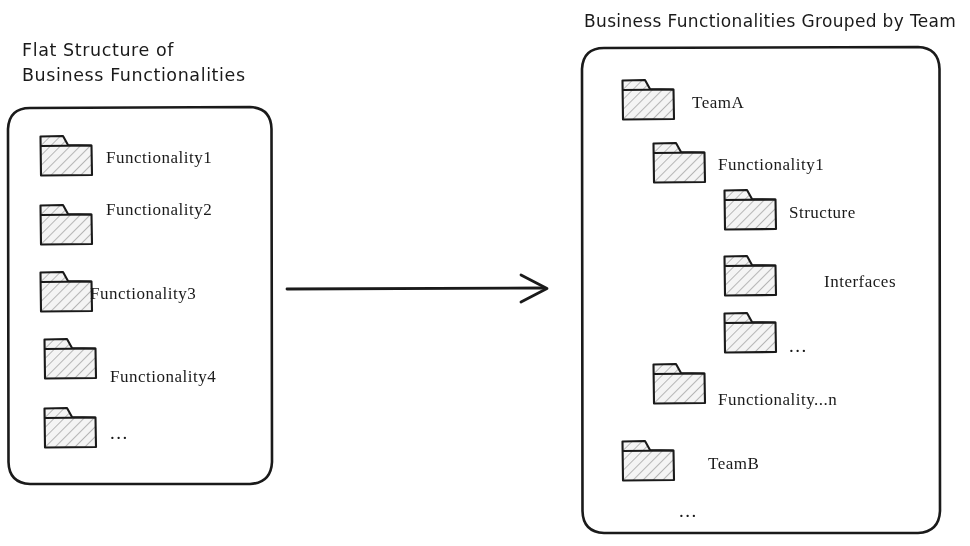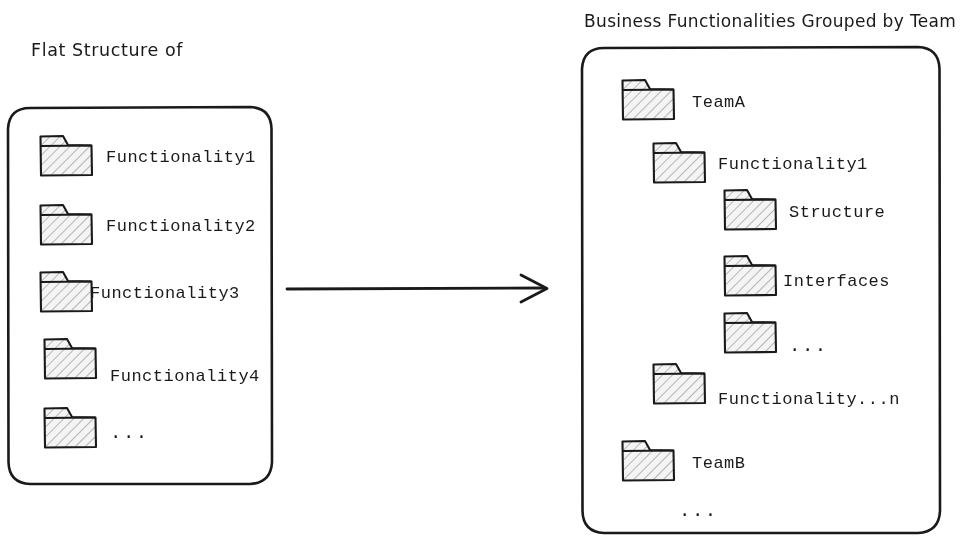--- a/index.html
+++ b/index.html
@@ -33,33 +33,33 @@
     position: absolute;
     font-family: "DejaVu Sans", sans-serif;
     font-size: 17.5px;
     line-height: 25px;
     letter-spacing: 0.6px;
     color: #1a1a1a;
     white-space: pre;
     font-weight: 400;
   }
   #left-caption {
-    left: 31px;
+    left: 22px;
     top: 38px;
   }
   #right-caption {
     left: 556px;
     top: 9px;
     font-size: 17px;
     letter-spacing: 0.35px;
     margin-left: 28px;
   }
   .node-label {
     position: absolute;
-    font-family: Liberation Mono, monospace;
+    font-family: Liberation Serif, serif;
     font-size: 17px;
     letter-spacing: 0.5px;
     color: #1a1a1a;
     white-space: pre;
   }
   .ellipsis-label {
     font-size: 19px;
     letter-spacing: 1.5px;
   }
 </style>
@@ -146,33 +146,33 @@
           <path d="M 1 10 L 51 9.5" fill="none" stroke="#1a1a1a" stroke-width="2.1" stroke-linecap="round"></path>
         </g>
         <g transform="translate(622,441)">
           <path d="M 0.5 0.5 L 23 0 L 28 9 L 51.5 9.5 L 52 39 L 1 39.5 Z" fill="url(#hatch)" stroke="none"></path>
           <path d="M 0.5 0.5 L 23 0 L 28 9 L 51.5 9.5 L 52 39 L 1 39.5 Z" fill="none" stroke="#1a1a1a" stroke-width="2.1" stroke-linejoin="round" stroke-linecap="round"></path>
           <path d="M 1 10 L 51 9.5" fill="none" stroke="#1a1a1a" stroke-width="2.1" stroke-linecap="round"></path>
         </g>
       </g>
   </svg>
 
-  <div class="caption" id="left-caption"><span>Flat Structure of</span><br></div>
+  <div class="caption" id="left-caption"><span>Flat Structure of</span><br><span>Business Functionalities</span></div>
 
   <div class="caption" id="right-caption">Business Functionalities Grouped by Team</div>
 
   <div id="label-layer">
       <div class="node-label" style="left: 106px; top: 148px;">Functionality1</div>
-      <div class="node-label" style="left: 106px; top: 217px;">Functionality2</div>
+      <div class="node-label" style="left: 106px; top: 200px;">Functionality2</div>
       <div class="node-label" style="left: 90px; top: 284px;">Functionality3</div>
       <div class="node-label" style="left: 110px; top: 367px;">Functionality4</div>
       <div class="node-label ellipsis-label" style="left: 110px; top: 422px;">...</div>
       <div class="node-label" style="left: 692px; top: 93px;">TeamA</div>
       <div class="node-label" style="left: 718px; top: 155px;">Functionality1</div>
       <div class="node-label" style="left: 789px; top: 203px;">Structure</div>
-      <div class="node-label" style="left: 783px; top: 272px;">Interfaces</div>
+      <div class="node-label" style="left: 824px; top: 272px;">Interfaces</div>
       <div class="node-label ellipsis-label" style="left: 789px; top: 335px;">...</div>
       <div class="node-label" style="left: 718px; top: 390px;">Functionality...n</div>
-      <div class="node-label" style="left: 692px; top: 454px;">TeamB</div>
+      <div class="node-label" style="left: 708px; top: 454px;">TeamB</div>
       <div class="node-label ellipsis-label" style="left: 679px; top: 500px;">...</div>
     </div>
 
 </div>
 
 </body></html>

